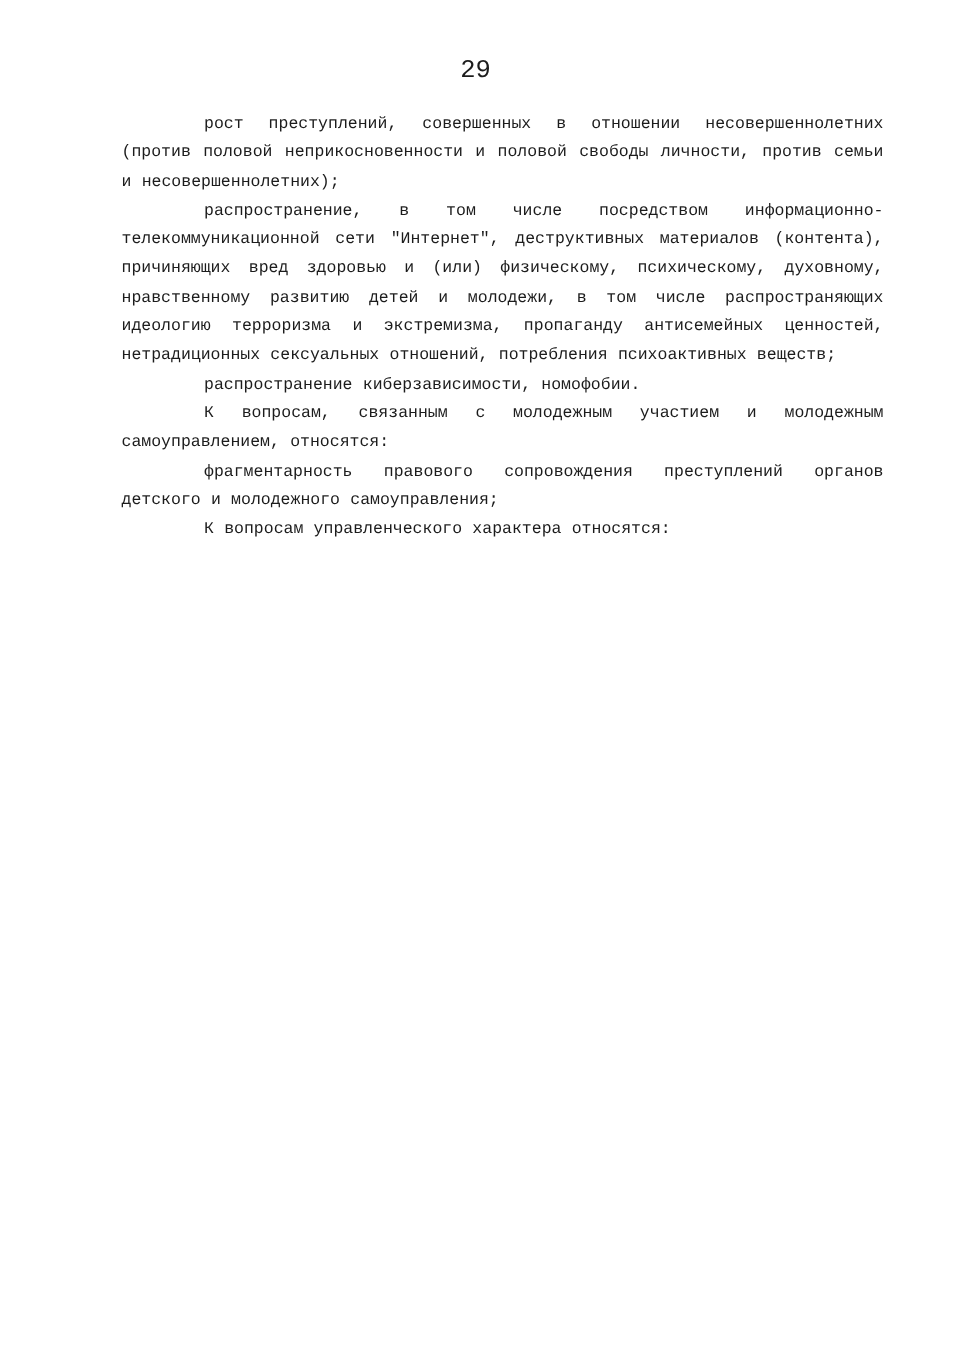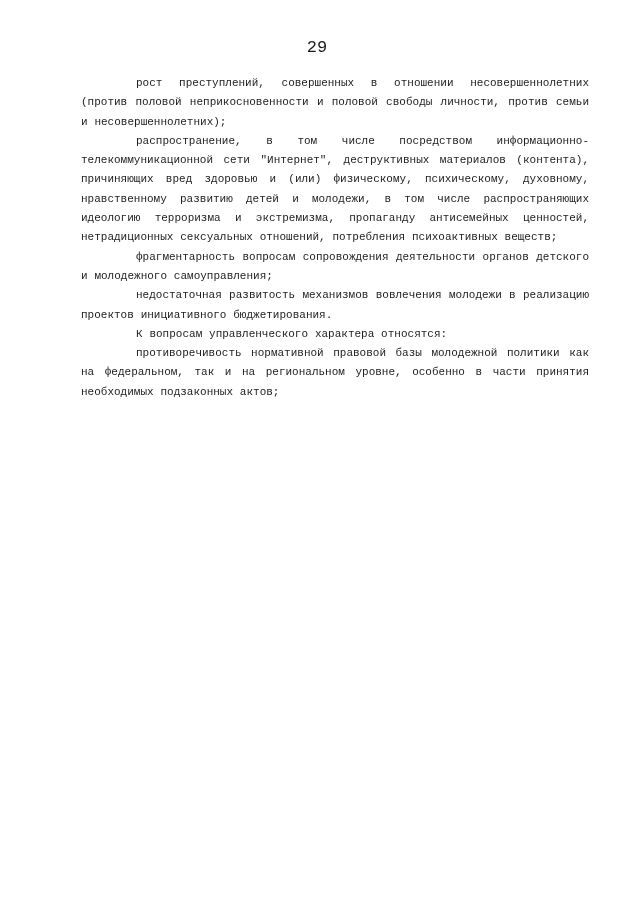--- a/index.html
+++ b/index.html
@@ -46,19 +46,19 @@
 </head>
 <body>
 
 <div class="page">
 
   <div class="page-number">29</div>
 
   <div class="body-text">
     <p>рост преступлений, совершенных в&nbsp;отношении несовершеннолетних (против половой неприкосновенности и половой свободы личности, против семьи и несовершеннолетних);</p>
     <p>распространение, в&nbsp;том числе посредством информационно-телекоммуникационной сети "Интернет", деструктивных материалов (контента), причиняющих вред здоровью и (или) физическому, психическому, духовному, нравственному развитию детей и молодежи, в&nbsp;том числе распространяющих идеологию терроризма и экстремизма, пропаганду антисемейных ценностей, нетрадиционных сексуальных отношений, потребления психоактивных веществ;</p>
-    <p>фрагментарность вопросам сопровождения деятельности органов детского и молодежного самоуправления;</p>
-    <p>недостаточная развитость механизмов вовлечения молодежи в&nbsp;реализацию проектов инициативного бюджетирования.</p>
+    <p>распространение киберзависимости, номофобии.</p>
+    <p>К вопросам, связанным с&nbsp;молодежным участием и молодежным самоуправлением, относятся:</p>
+    <p>фрагментарность правового сопровождения преступлений органов детского и молодежного самоуправления;</p>
     <p>К вопросам управленческого характера относятся:</p>
-    <p>противоречивость нормативной правовой базы молодежной политики как на федеральном, так и на региональном уровне, особенно в&nbsp;части принятия необходимых подзаконных актов;</p>
   </div>
 
 </div>
 
 </body></html>

